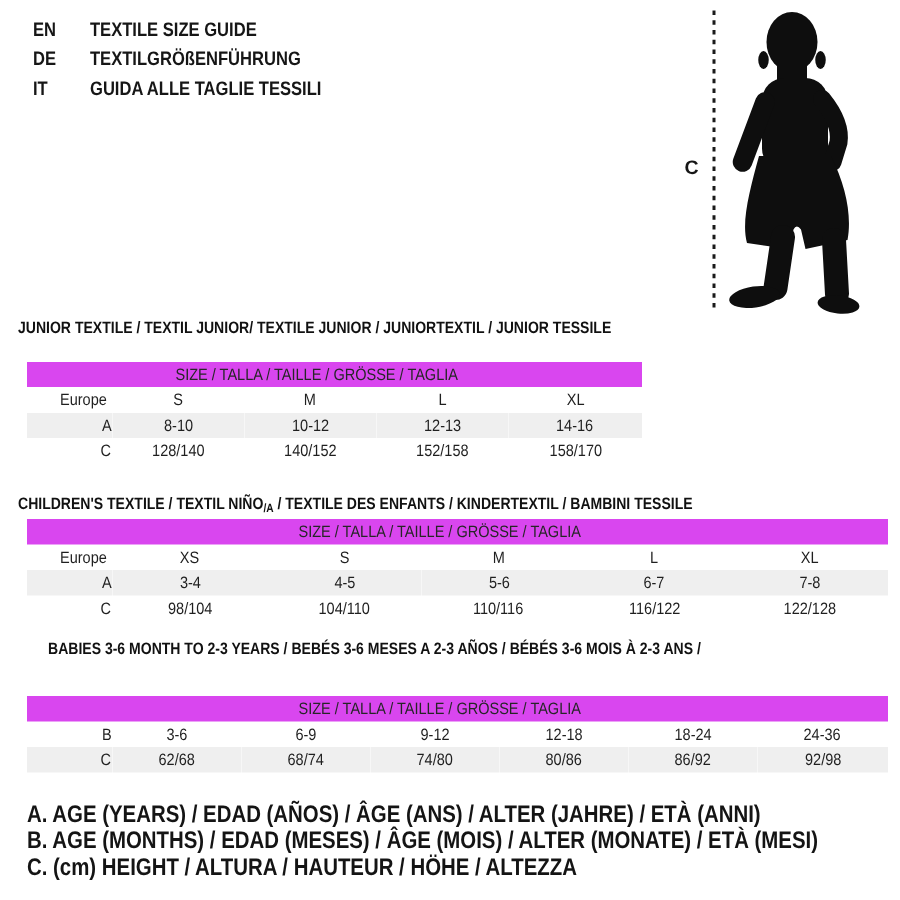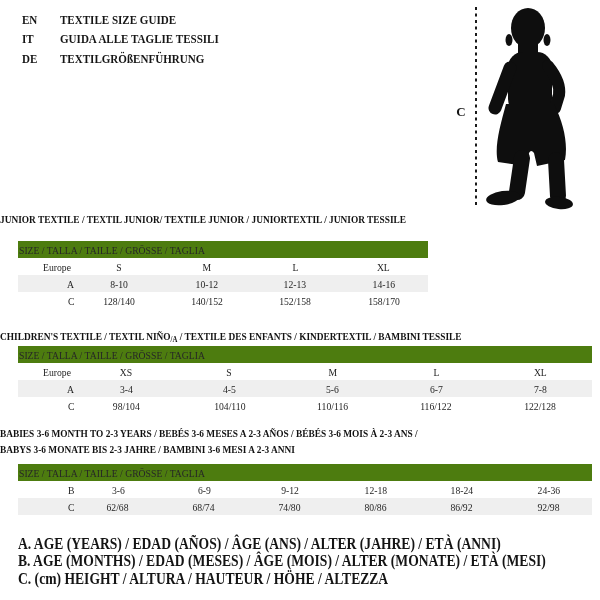--- a/index.html
+++ b/index.html
@@ -1,69 +1,69 @@
 <!DOCTYPE html>
 <html><head>
 <meta charset="utf-8">
 <style>
   html,body{margin:0;padding:0;background:#fff;}
   .page{position:relative;width:600px;height:600px;background:#ffffff;overflow:hidden;
-        font-family:Liberation Serif, serif;color:#161616;}
+        font-family:Liberation Sans, sans-serif;color:#161616;}
 
   
   .cond-l{display:inline-block;transform:scaleX(0.85);transform-origin:0 50%;white-space:nowrap;}
   .cnd{display:inline-block;transform:scaleX(0.88);white-space:nowrap;}
   .cnd-l{display:inline-block;transform:scaleX(0.88);transform-origin:0 50%;white-space:nowrap;}
 
   
   .legend{position:absolute;left:22px;top:10px;}
   .legend-row{display:flex;line-height:19.4px;}
   .legend-code{width:38px;font-weight:bold;font-size:13px;}
   .legend-label{font-weight:bold;font-size:13px;}
 
   
   .figure-svg{position:absolute;left:470px;top:0px;width:130px;height:215px;}
   .c-label{position:absolute;left:453px;top:104px;width:16px;text-align:center;
            font-size:13px;font-weight:bold;color:#161616;}
 
   
-  .sec-title{position:absolute;left:0;font-weight:bold;font-size:11px;color:#111;
+  .sec-title{position:absolute;left:12px;font-weight:bold;font-size:11px;color:#111;
              white-space:nowrap;line-height:13px;}
   .subscript{font-size:8px;position:relative;top:2px;}
 
   
   .size-table{position:absolute;border-collapse:collapse;table-layout:fixed;
               font-size:11px;color:#1f1f1f;}
   .size-table td{height:17px;padding:0;text-align:center;vertical-align:middle;
                  white-space:nowrap;overflow:hidden;}
   .size-table td.lbl{text-align:right;padding-left:4px;}
-  .bar-row td{background:#4d7c0f;text-align:left;padding-left:1px;color:#262626;}
+  .bar-row td{background:#d946ef;text-align:center;padding-left:1px;color:#262626;}
   .stripe td{background:#efefef;}
 
   
   .footnotes{position:absolute;left:18px;top:535px;}
   .foot-line{font-weight:bold;font-size:16px;line-height:17.3px;color:#141414;white-space:nowrap;}
 </style>
 </head>
 <body>
 
 <div class="page">
 
   <div class="legend">
     <div class="legend-row">
       <span class="legend-code cond-l">EN</span>
       <span class="legend-label cond-l">TEXTILE SIZE GUIDE</span>
     </div>
     <div class="legend-row">
+      <span class="legend-code cond-l">DE</span>
+      <span class="legend-label cond-l">TEXTILGRÖßENFÜHRUNG</span>
+    </div>
+    <div class="legend-row">
       <span class="legend-code cond-l">IT</span>
       <span class="legend-label cond-l">GUIDA ALLE TAGLIE TESSILI</span>
-    </div>
-    <div class="legend-row">
-      <span class="legend-code cond-l">DE</span>
-      <span class="legend-label cond-l">TEXTILGRÖßENFÜHRUNG</span>
     </div>
   </div>
 
   <div class="c-label">C</div>
 
   <svg class="figure-svg" viewBox="0 0 130 215" aria-hidden="true">
     <line x1="6" y1="7" x2="6" y2="208" stroke="#1a1a1a" stroke-width="2" stroke-dasharray="3 3.5"></line>
     <g fill="#0e0e0e">
       <ellipse cx="58" cy="28" rx="17" ry="20"></ellipse>
       <ellipse cx="39" cy="40" rx="3.5" ry="6"></ellipse>
@@ -155,23 +155,22 @@
       <td class="lbl"><span class="cnd-l">C</span></td>
       <td><span class="cnd">98/104</span></td>
       <td><span class="cnd">104/110</span></td>
       <td><span class="cnd">110/116</span></td>
       <td><span class="cnd">116/122</span></td>
       <td><span class="cnd">122/128</span></td>
     </tr>
   </tbody>
     </table>
 
-  <div class="sec-title" style="top:425px;line-height:16px;">
+  <div class="sec-title" style="top:425px;line-height:16px;margin-left:20px;">
     <div><span class="cond-l">BABIES 3-6 MONTH TO 2-3 YEARS / BEBÉS 3-6 MESES A 2-3 AÑOS / BÉBÉS 3-6 MOIS À 2-3 ANS /</span></div>
-    <div><span class="cond-l">BABYS 3-6 MONATE BIS 2-3 JAHRE / BAMBINI 3-6 MESI A 2-3 ANNI</span></div>
   </div>
   <table class="size-table" style="left:18px;top:464px;width:574px;">
     <colgroup>
         <col style="width:57px">
         <col style="width:86px">
         <col style="width:86px">
         <col style="width:86px">
         <col style="width:86px">
         <col style="width:86px">
         <col style="width:87px">

